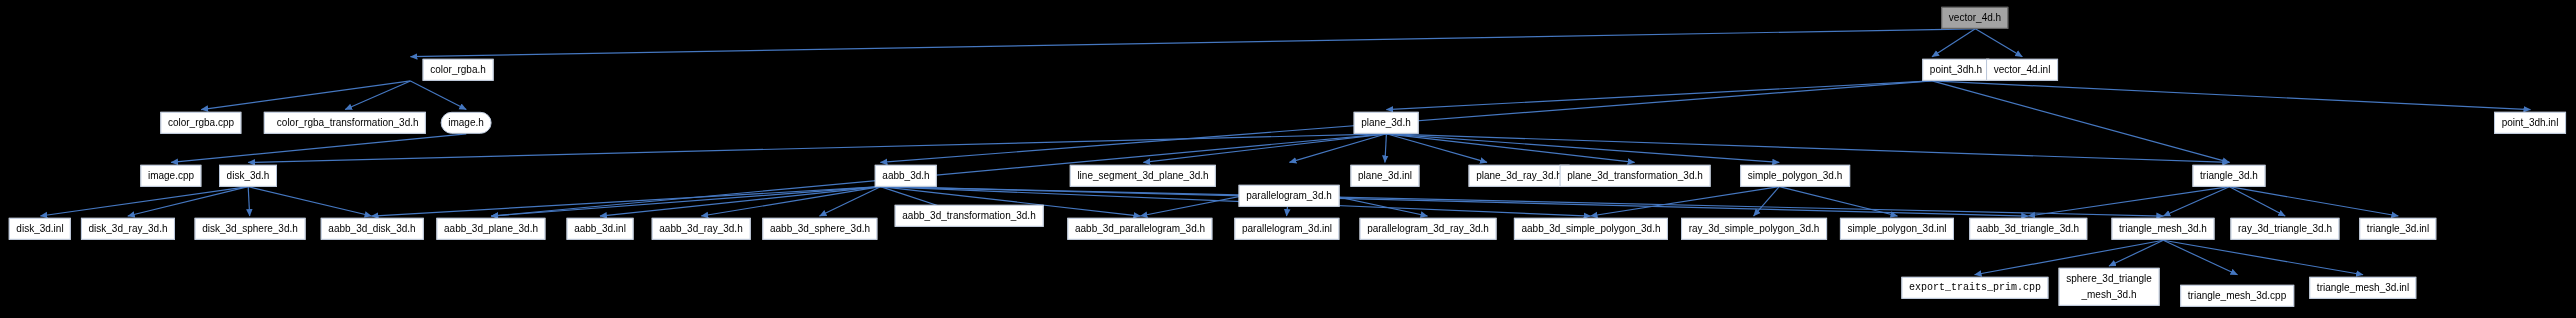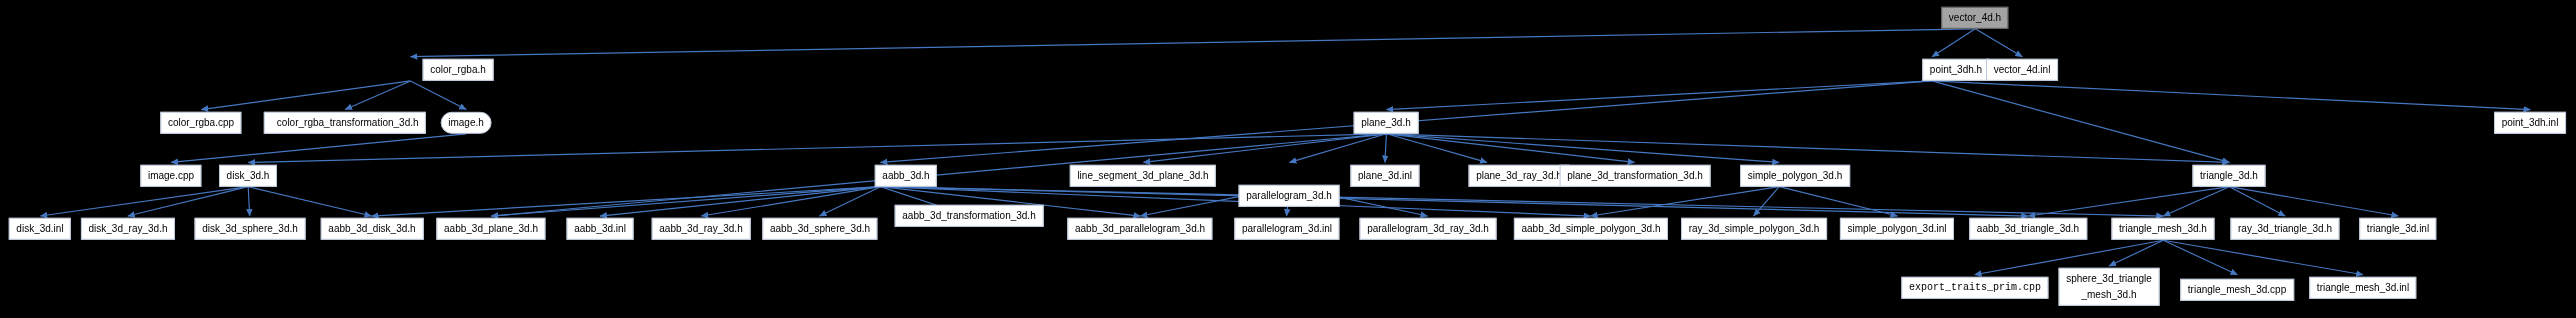--- a/index.html
+++ b/index.html
@@ -136,17 +136,17 @@
       <div class="node" style="left: 1591px; top: 229px;">aabb_3d_simple_polygon_3d.h</div>
       <div class="node" style="left: 1754px; top: 229px;">ray_3d_simple_polygon_3d.h</div>
       <div class="node" style="left: 1897px; top: 229px;">simple_polygon_3d.inl</div>
       <div class="node" style="left: 2028px; top: 229px;">aabb_3d_triangle_3d.h</div>
       <div class="node" style="left: 2163px; top: 229px;">triangle_mesh_3d.h</div>
       <div class="node" style="left: 2285px; top: 229px;">ray_3d_triangle_3d.h</div>
       <div class="node" style="left: 2398px; top: 229px;">triangle_3d.inl</div>
       <div class="node" style="left: 1975px; top: 288px; font-family: Liberation Mono, monospace;">export_traits_prim.cpp</div>
       <div class="node" style="left: 2109px; top: 287px;">sphere_3d_triangle
 _mesh_3d.h</div>
-      <div class="node" style="left: 2237px; top: 290px;">triangle_mesh_3d.cpp</div>
+      <div class="node" style="left: 2237px; top: 296px;">triangle_mesh_3d.cpp</div>
       <div class="node" style="left: 2363px; top: 288px;">triangle_mesh_3d.inl</div>
     </div>
 </div>
 
 
 </body></html>

